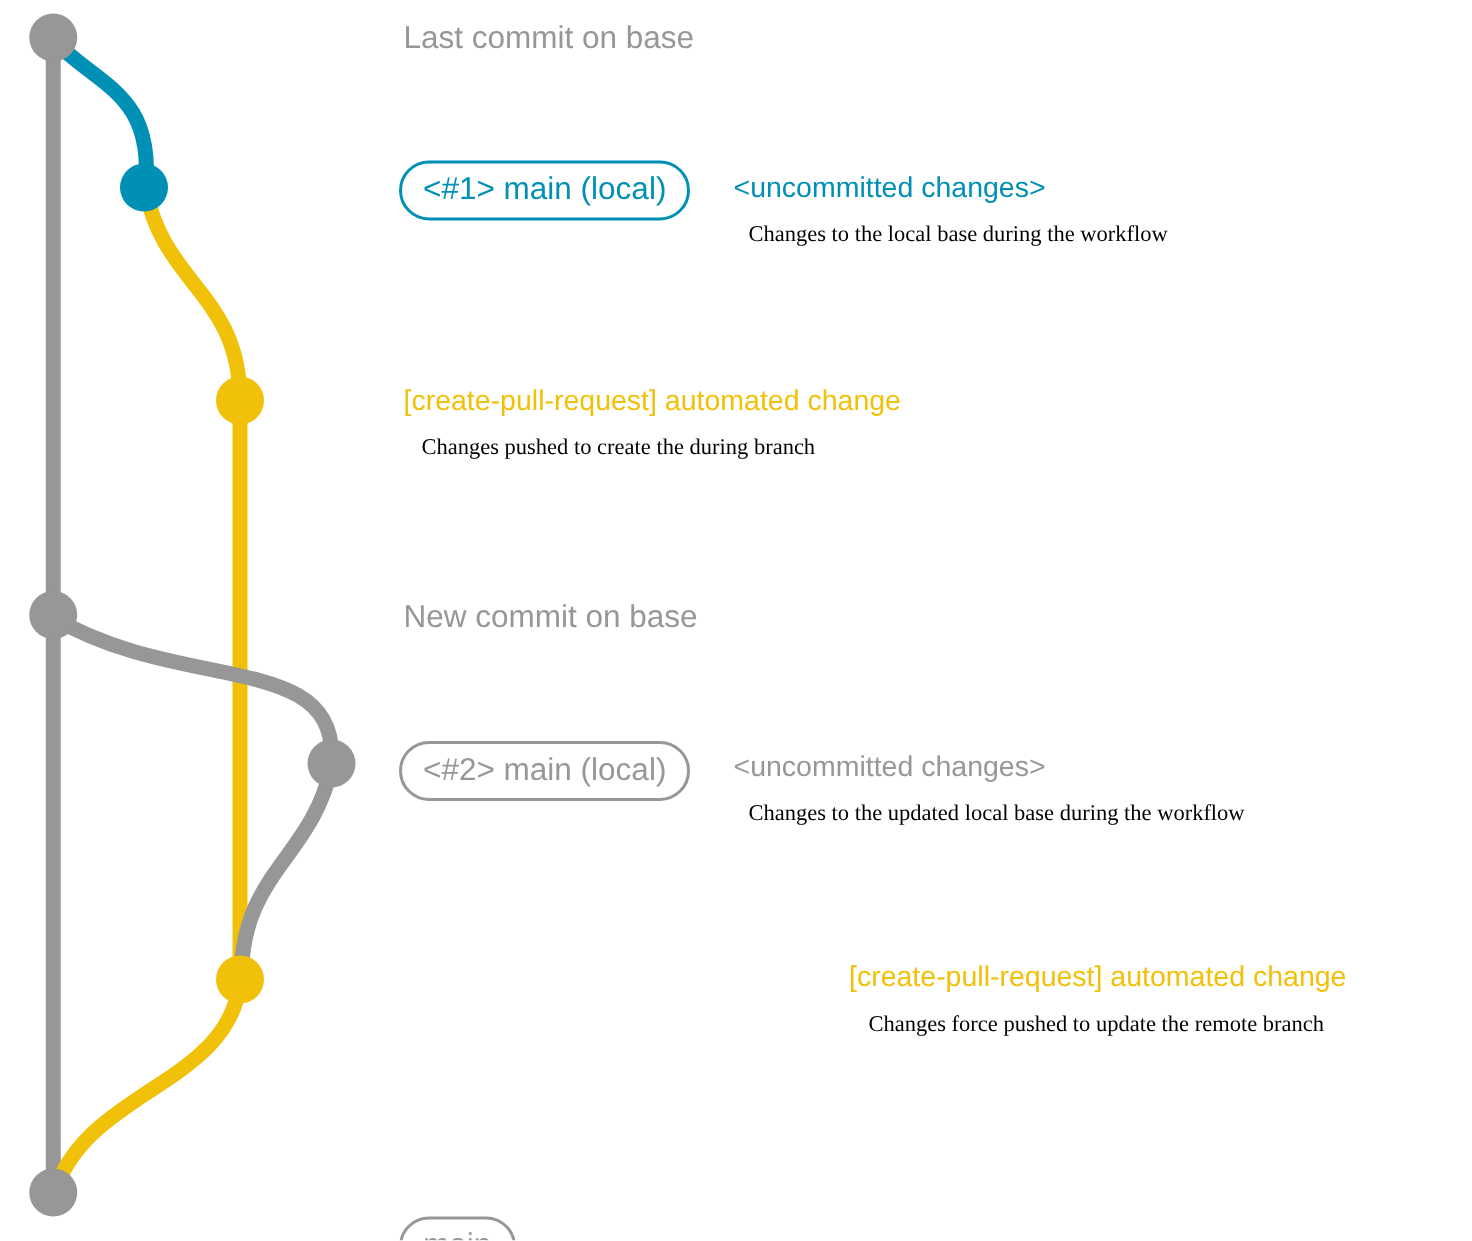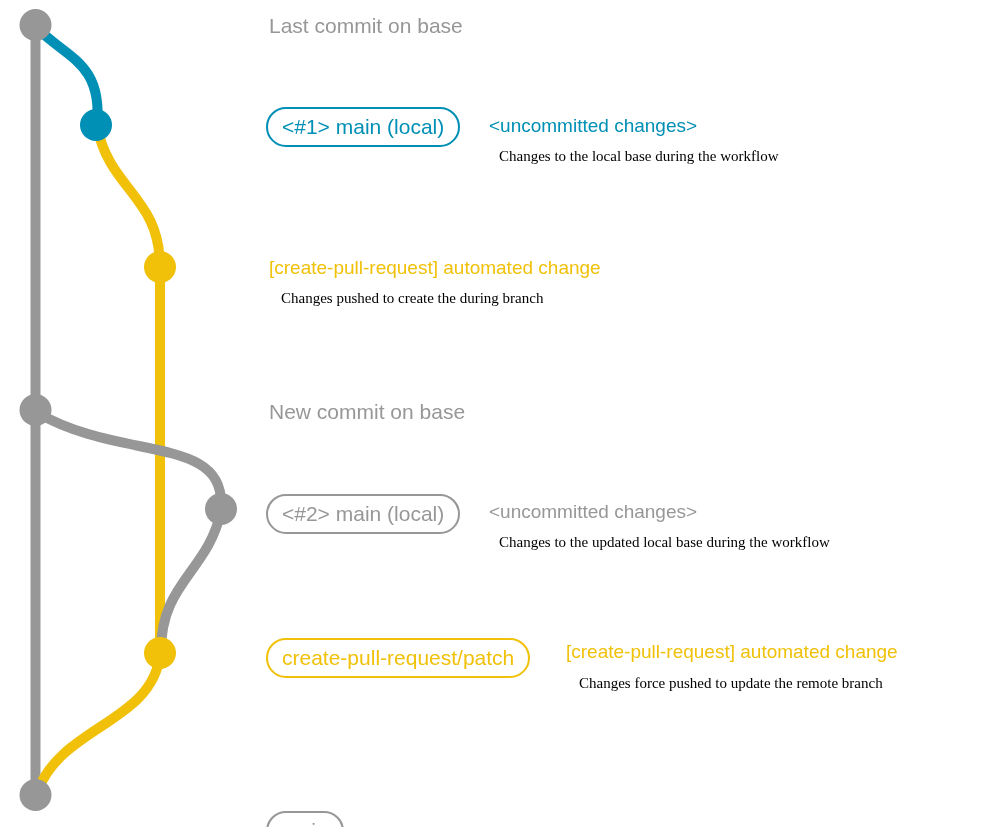--- a/index.html
+++ b/index.html
@@ -85,19 +85,18 @@
 
   <div class="pos msg c-yellow" style="left:258px; top:268px;">[create-pull-request] automated change</div>
   <div class="pos desc" style="left:270px; top:299px;">Changes pushed to create the during branch</div>
 
   <div class="pos note" style="left:258px; top:412px;">New commit on base</div>
 
   <div class="pos tag-box b-gray" style="left:255px; top:514px;">&lt;#2&gt; main (local)</div>
   <div class="pos msg c-gray" style="left:478px; top:512px;">&lt;uncommitted changes&gt;</div>
   <div class="pos desc" style="left:488px; top:543px;">Changes to the updated local base during the workflow</div>
 
-  <div class="pos tag-box b-yellow" style="left:255px; top:658px;">create-pull-request/patch</div>
   <div class="pos msg c-yellow" style="left:555px; top:652px;">[create-pull-request] automated change</div>
   <div class="pos desc" style="left:568px; top:684px;">Changes force pushed to update the remote branch</div>
 
   <div class="pos tag-box b-gray" style="left:255px; top:831px;">main</div>
 
 </div>
 
 </body></html>

